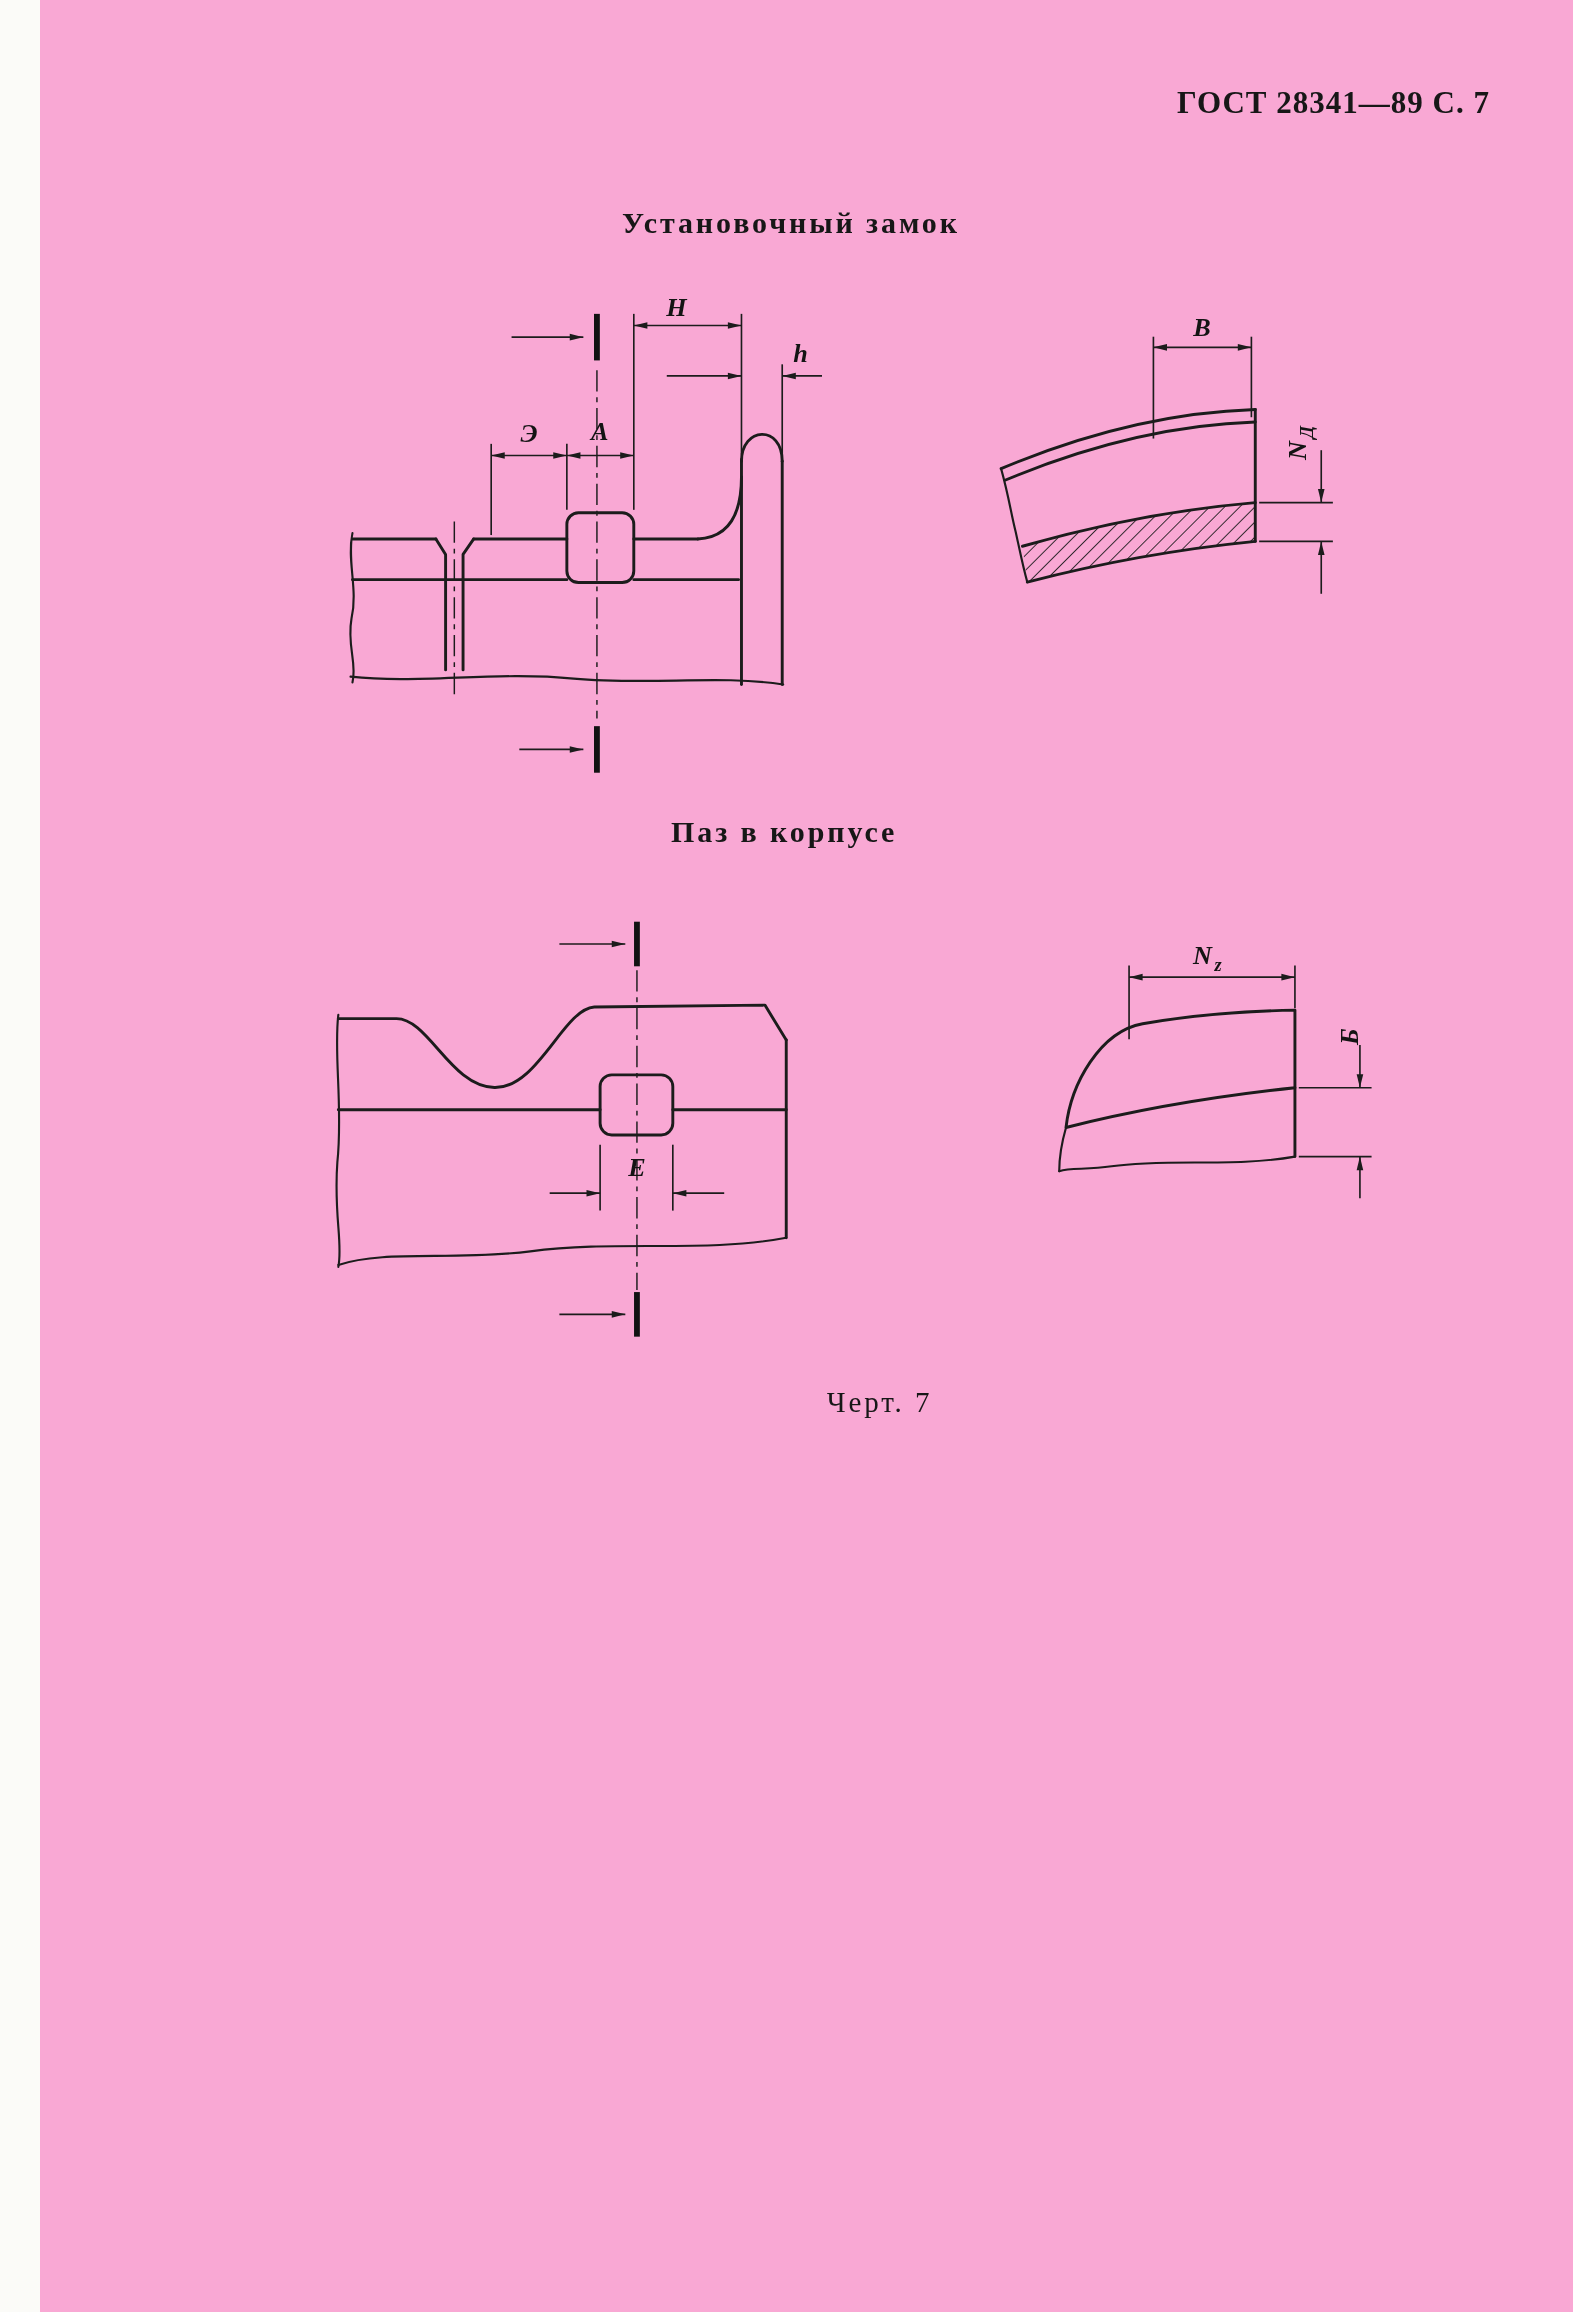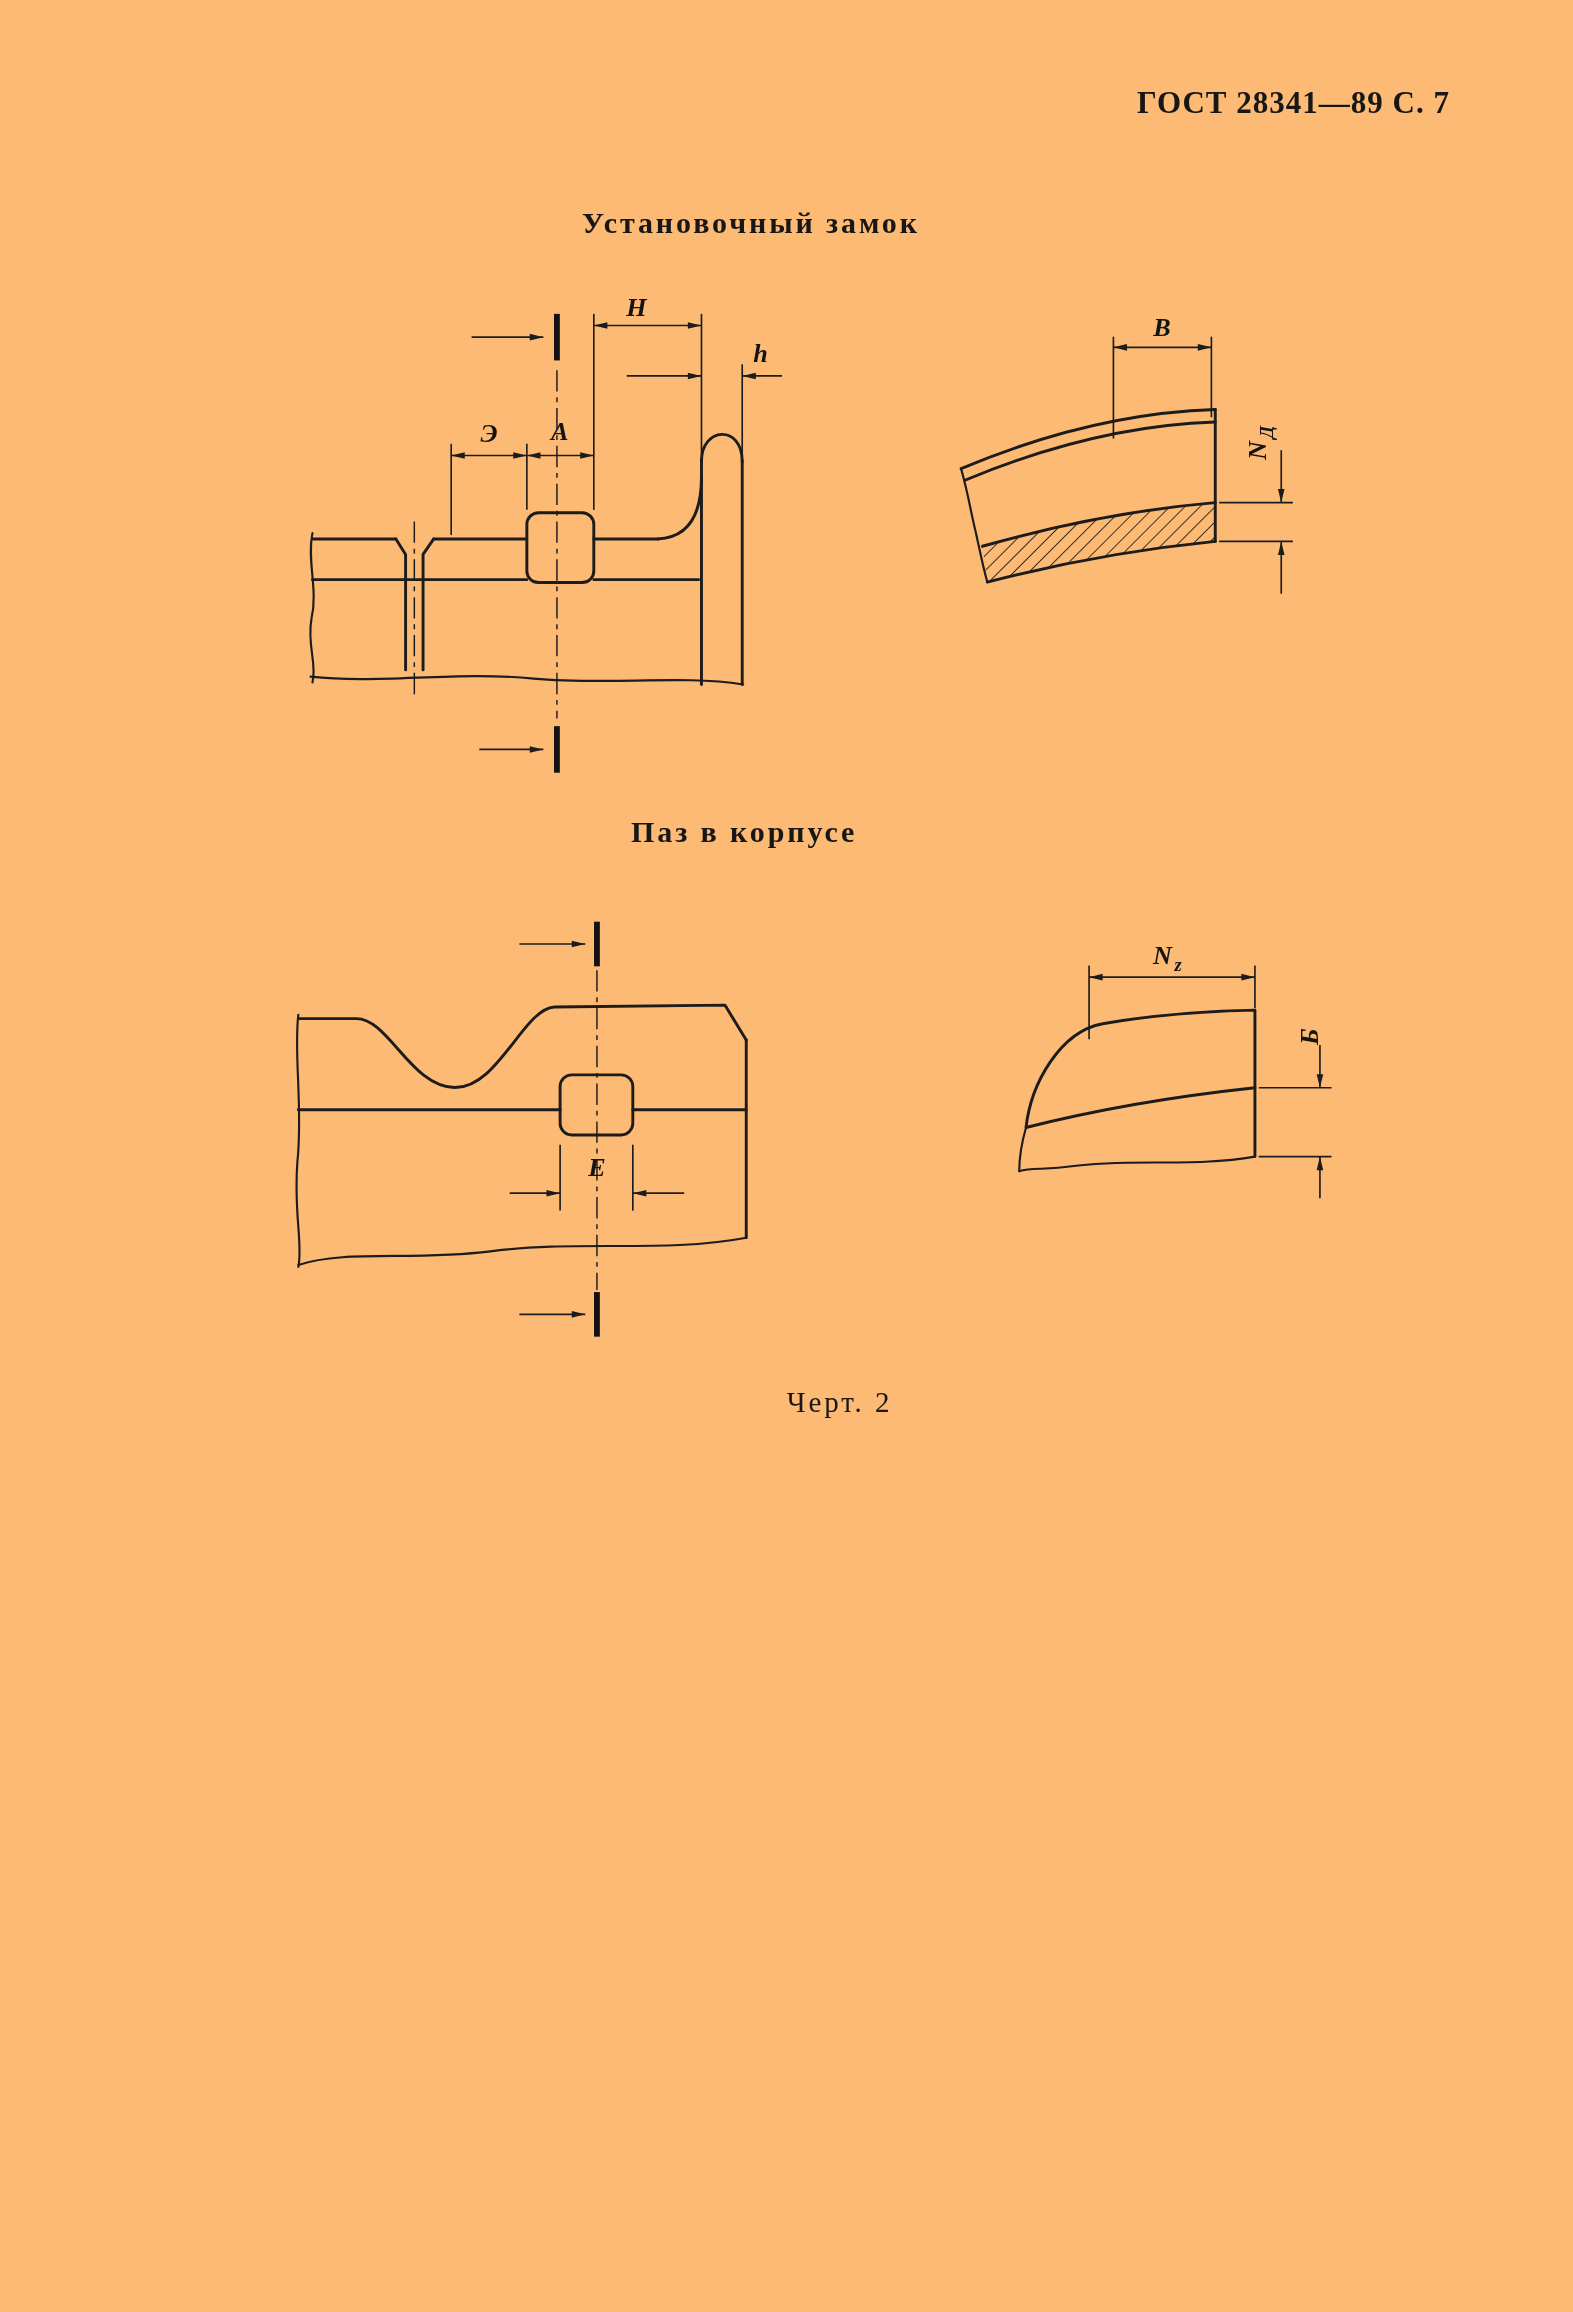--- a/index.html
+++ b/index.html
@@ -3,21 +3,21 @@
 <meta charset="utf-8">
 <style>
   html,body{margin:0;padding:0;}
   body{
     width:1574px;height:2312px;
     background:#fbfbf8;
     font-family:"Liberation Serif", serif;
     position:relative;
     color:#171717;
   }
-  .page{position:absolute;inset:0;background:#fdba74;}
+  .page{position:absolute;inset:0;background:#f9a8d4;margin-left:40px;}
   .doc-ref{
     position:absolute;top:85px;left:1137px;
     font:700 31px "Liberation Serif", serif;letter-spacing:1px;white-space:nowrap;
   }
   .fig-title{
     position:absolute;text-align:left;
     font:700 30px "Liberation Serif", serif;letter-spacing:2.9px;white-space:nowrap;
   }
   .fig-title.lock{top:206px;left:582px;width:427px;}
   .fig-title.groove{top:815px;left:631px;width:378px;}
@@ -203,16 +203,16 @@
       <line class="dim" x1="277" y1="176" x2="352" y2="176"></line>
       <line class="dim" x1="277" y1="247" x2="352" y2="247"></line>
       <line class="dim" x1="340" y1="132" x2="340" y2="176" marker-end="url(#arD)"></line>
       <line class="dim" x1="340" y1="290" x2="340" y2="247" marker-end="url(#arD)"></line>
       <g transform="rotate(-90 330 120)">
         <text class="dim-label" x="318" y="128">Б</text>
       </g>
     </g>
   </svg>
 
-  <div class="caption">Черт. 2</div>
+  <div class="caption">Черт. 7</div>
 
 </div>
 
 
 </body></html>

